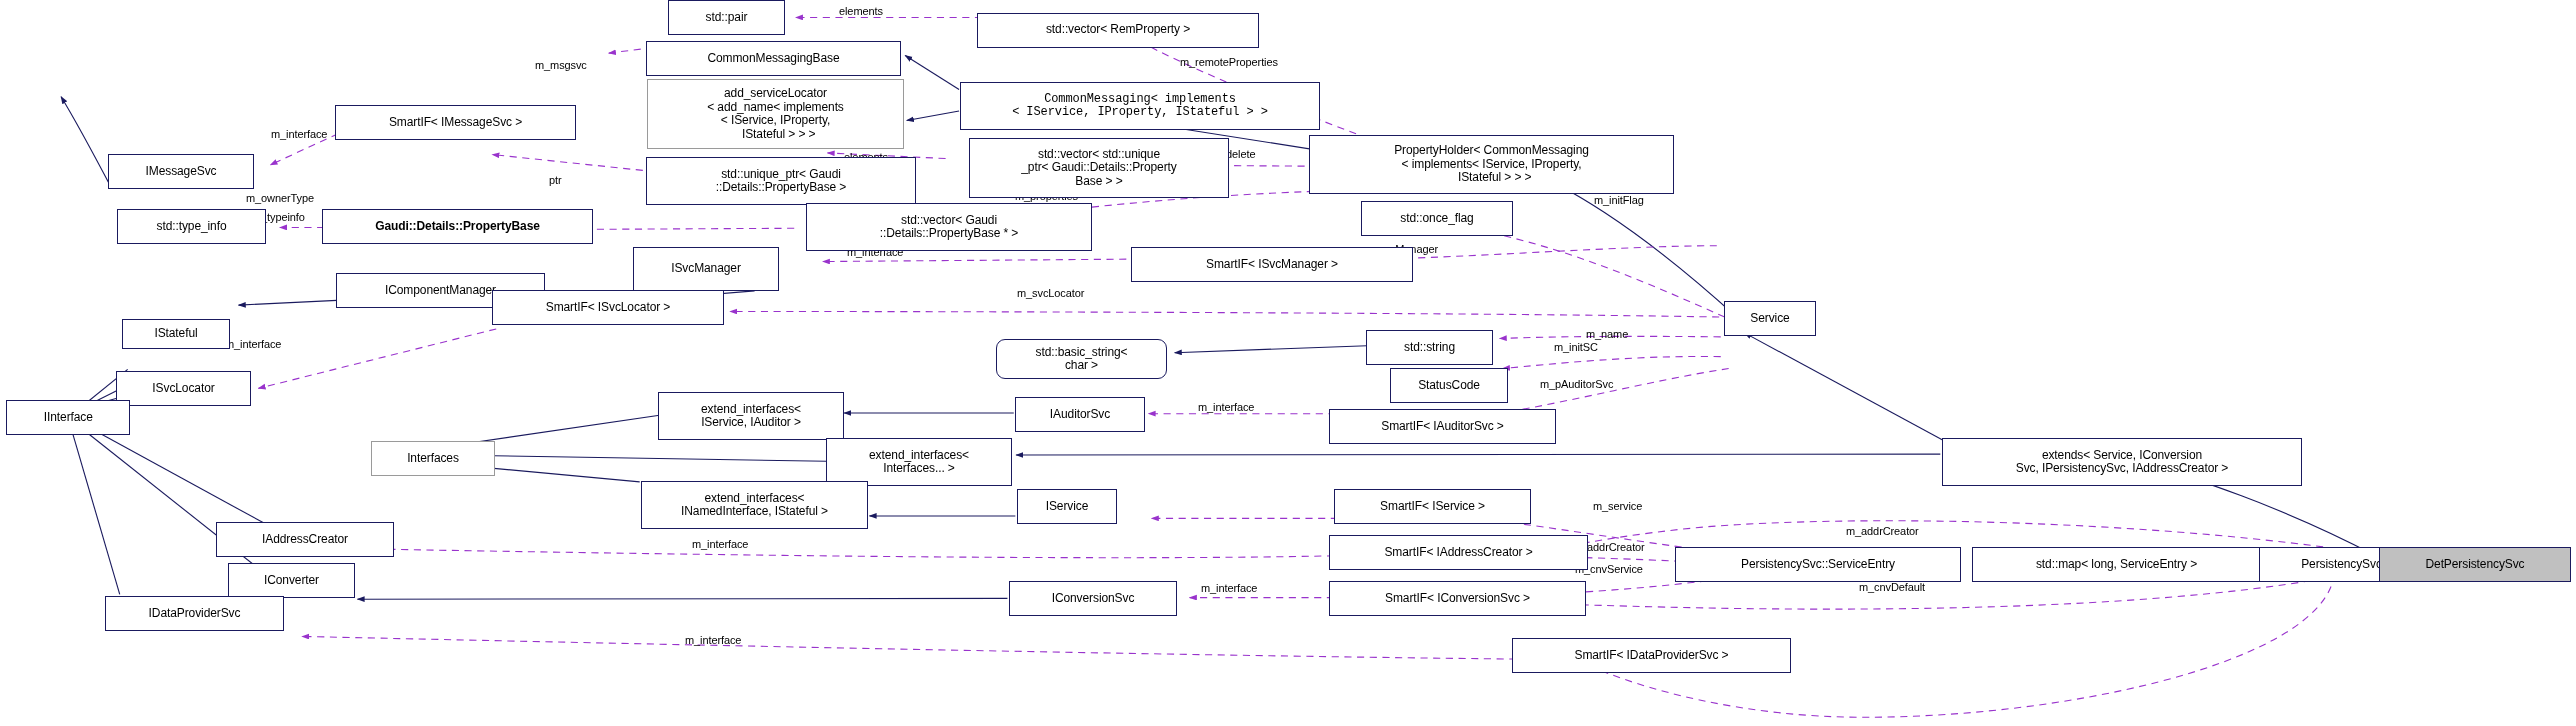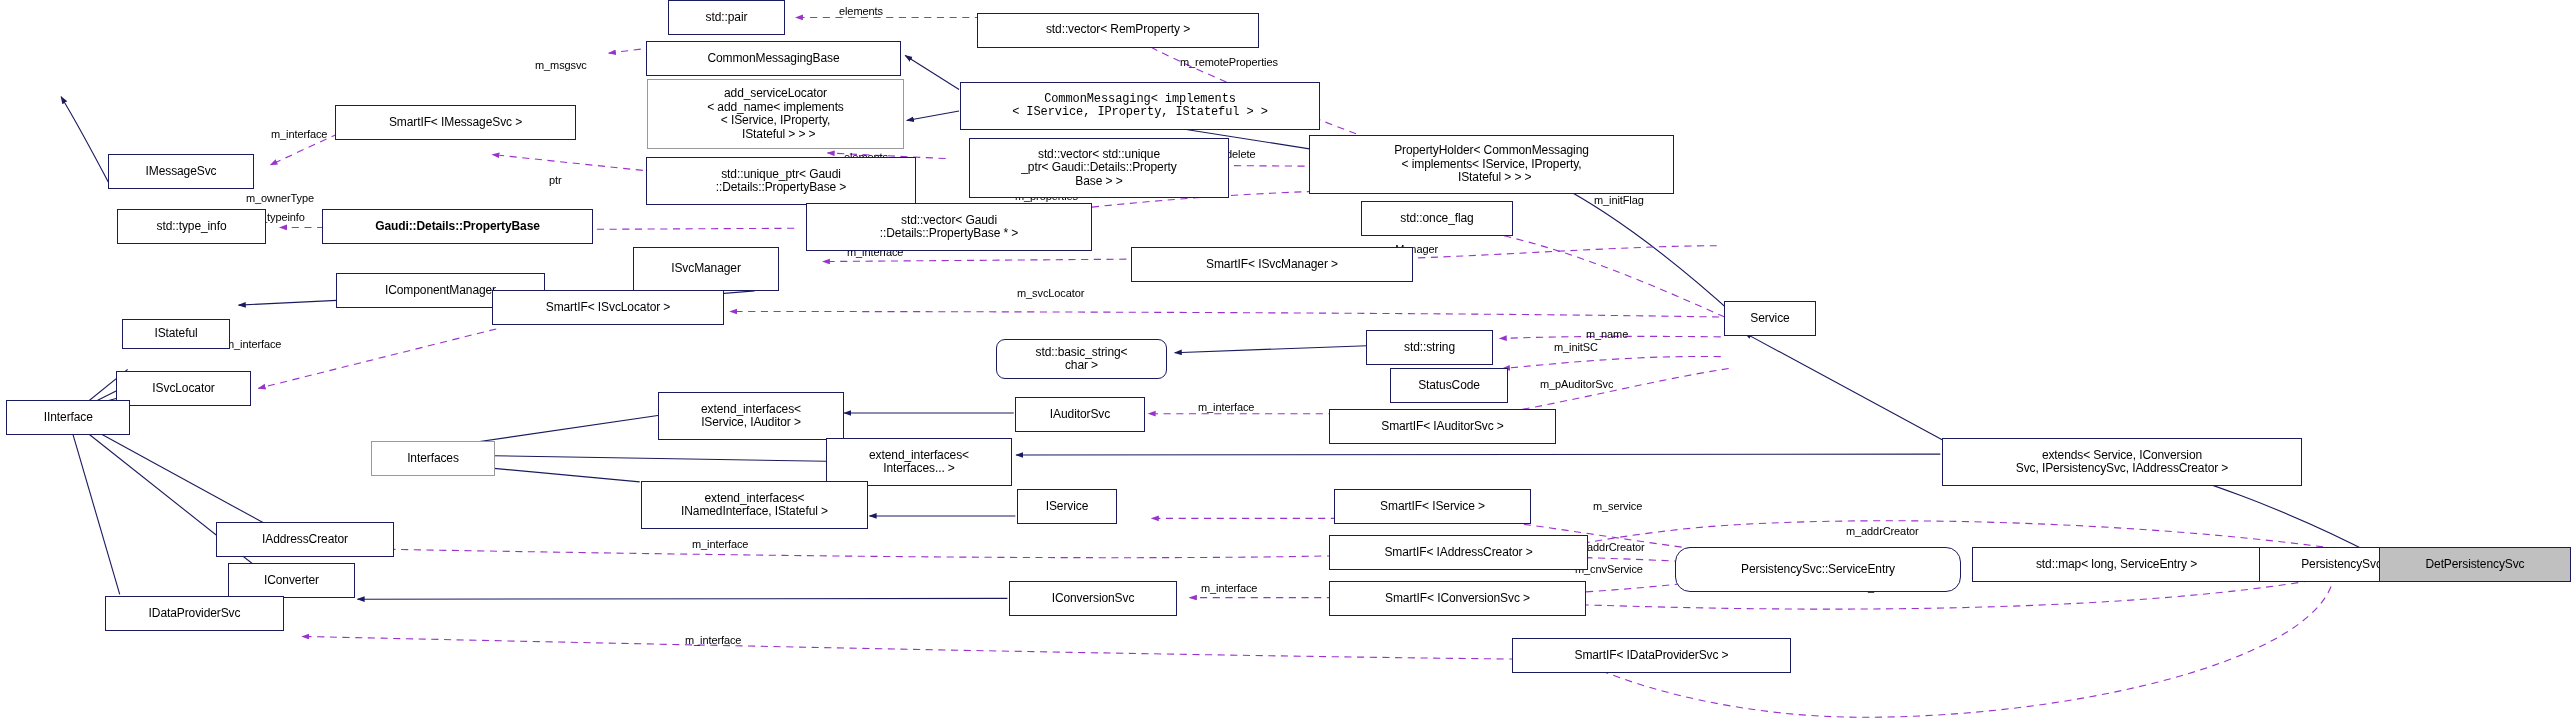--- a/index.html
+++ b/index.html
@@ -229,21 +229,21 @@
 Interfaces... &gt;</div>
       <div class="node grey-border" style="left: 371px; top: 441px; width: 124px; height: 35px;">Interfaces</div>
       <div class="node" style="left: 1942px; top: 438px; width: 360px; height: 48px;">extends&lt; Service, IConversion
 Svc, IPersistencySvc, IAddressCreator &gt;</div>
       <div class="node" style="left: 641px; top: 481px; width: 227px; height: 48px;">extend_interfaces&lt;
 INamedInterface, IStateful &gt;</div>
       <div class="node" style="left: 1017px; top: 489px; width: 100px; height: 35px;">IService</div>
       <div class="node" style="left: 1334px; top: 489px; width: 197px; height: 35px;">SmartIF&lt; IService &gt;</div>
       <div class="node" style="left: 216px; top: 522px; width: 178px; height: 35px;">IAddressCreator</div>
       <div class="node" style="left: 1329px; top: 535px; width: 259px; height: 35px;">SmartIF&lt; IAddressCreator &gt;</div>
-      <div class="node" style="left: 1675px; top: 547px; width: 286px; height: 45px; border-radius: 15px;">PersistencySvc::ServiceEntry</div>
+      <div class="node" style="left: 1675px; top: 547px; width: 286px; height: 35px;">PersistencySvc::ServiceEntry</div>
       <div class="node" style="left: 1972px; top: 547px; width: 289px; height: 35px;">std::map&lt; long, ServiceEntry &gt;</div>
       <div class="node" style="left: 2259px; top: 547px; width: 165px; height: 35px;">PersistencySvc</div>
       <div class="node highlight" style="left: 2379px; top: 547px; width: 192px; height: 35px;">DetPersistencySvc</div>
       <div class="node" style="left: 228px; top: 563px; width: 127px; height: 35px;">IConverter</div>
       <div class="node" style="left: 1009px; top: 581px; width: 168px; height: 35px;">IConversionSvc</div>
       <div class="node" style="left: 1329px; top: 581px; width: 257px; height: 35px;">SmartIF&lt; IConversionSvc &gt;</div>
       <div class="node" style="left: 105px; top: 596px; width: 179px; height: 35px;">IDataProviderSvc</div>
       <div class="node" style="left: 1512px; top: 638px; width: 279px; height: 35px;">SmartIF&lt; IDataProviderSvc &gt;</div>
     </div>
   <div id="labels-layer">

